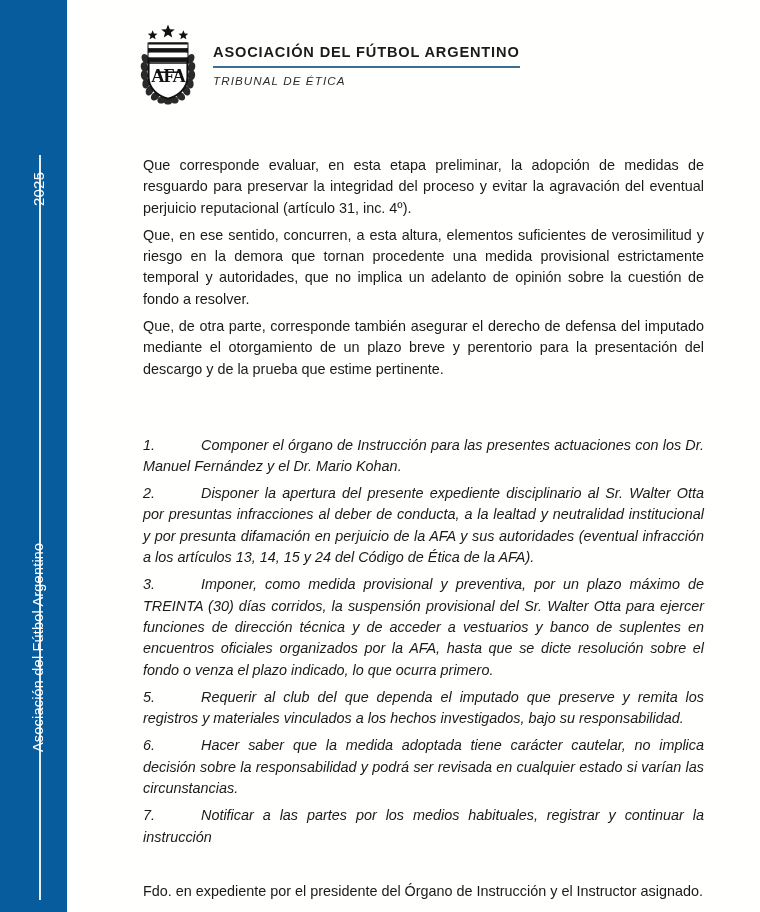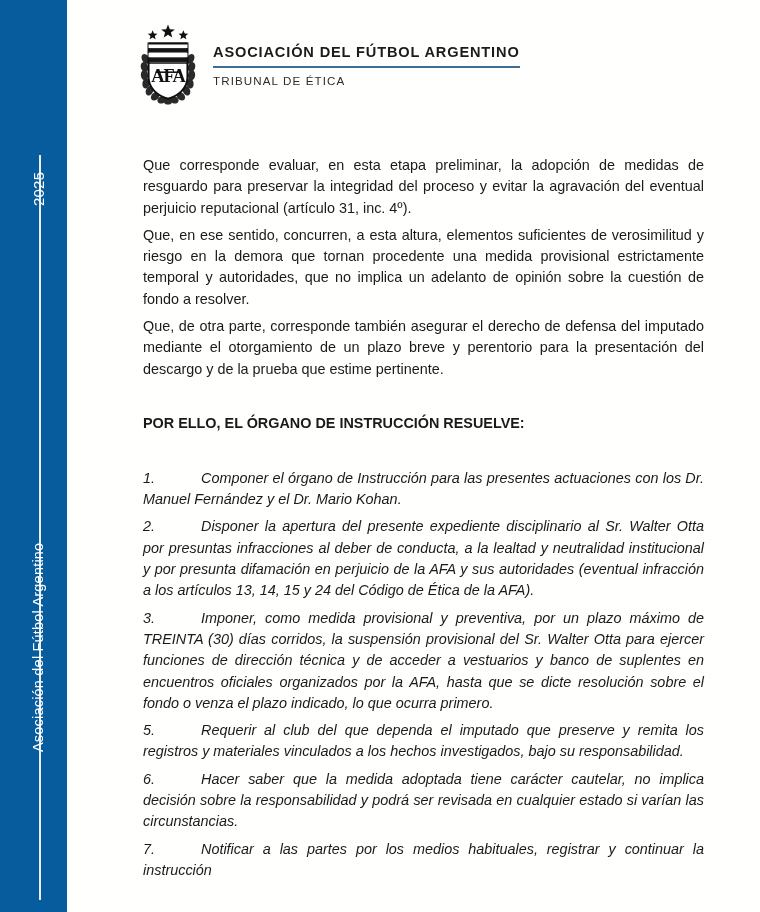--- a/index.html
+++ b/index.html
@@ -88,20 +88,21 @@
     line-height: 1.1;
   }
   #letterhead-divider {
     height: 2px;
     background: #3d6e96;
     margin: 6px 0 6px 0;
     width: 100%;
   }
   #dept-name {
     font-size: 11.6px;
+    font-style: italic;
     letter-spacing: 1.1px;
     color: #2c2c2c;
     white-space: nowrap;
   }
 
   
   #body-copy {
     position: absolute;
     left: 70px;
     top: 149px;
@@ -196,21 +197,20 @@
   </div>
 
   <div id="body-copy">
 
     <p class="para">Que corresponde evaluar, en esta etapa preliminar, la adopción de medidas de resguardo para preservar la integridad del proceso y evitar la agravación del eventual perjuicio reputacional (artículo 31, inc. 4º).</p>
     <p class="para">Que, en ese sentido, concurren, a esta altura, elementos suficientes de verosimilitud y riesgo en la demora que tornan procedente una medida provisional estrictamente temporal y autoridades, que no implica un adelanto de opinión sobre la cuestión de fondo a resolver.</p>
     <p class="para">Que, de otra parte, corresponde también asegurar el derecho de defensa del imputado mediante el otorgamiento de un plazo breve y perentorio para la presentación del descargo y de la prueba que estime pertinente.</p>
 
     <div class="spacer"></div>
 
-    <p class="resolve-heading">POR ELLO, EL ÓRGANO DE INSTRUCCIÓN RESUELVE:</p>
 
     <div class="spacer"></div>
 
     <p class="numbered">
       <span class="num">1.</span><span>Componer el órgano de Instrucción para las presentes actuaciones con los Dr. Manuel Fernández y el Dr. Mario Kohan.</span>
     </p>
     <p class="numbered">
       <span class="num">2.</span><span>Disponer la apertura del presente expediente disciplinario al Sr. Walter Otta por presuntas infracciones al deber de conducta, a la lealtad y neutralidad institucional y por presunta difamación en perjuicio de la AFA y sus autoridades (eventual infracción a los artículos 13, 14, 15 y 24 del Código de Ética de la AFA).</span>
     </p>
     <p class="numbered">

